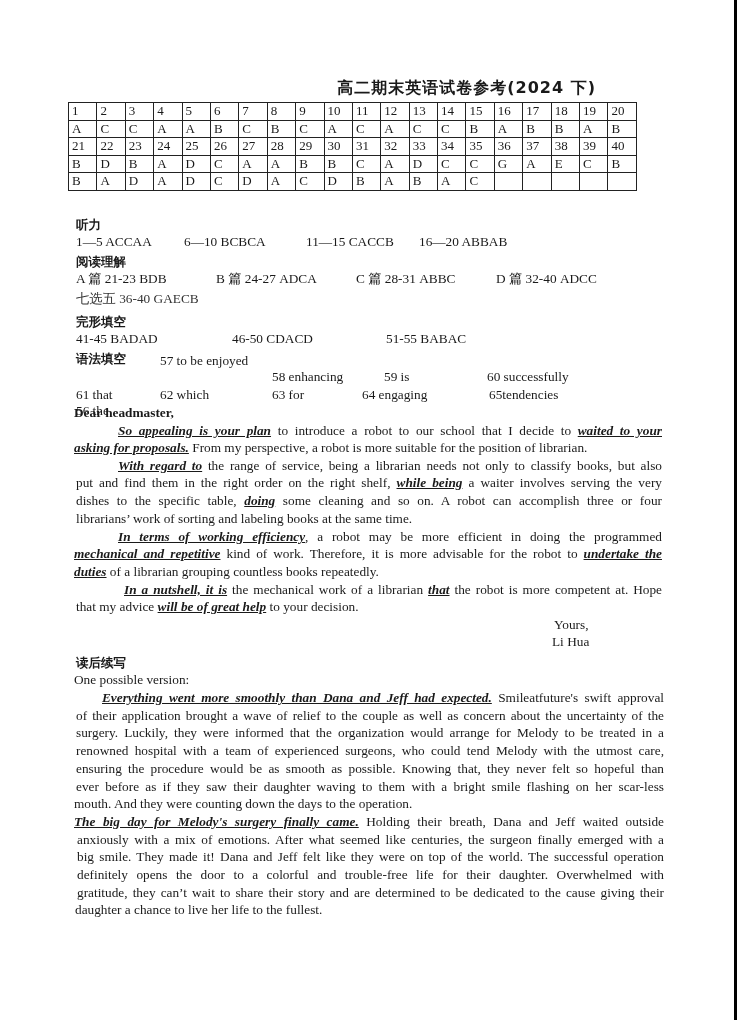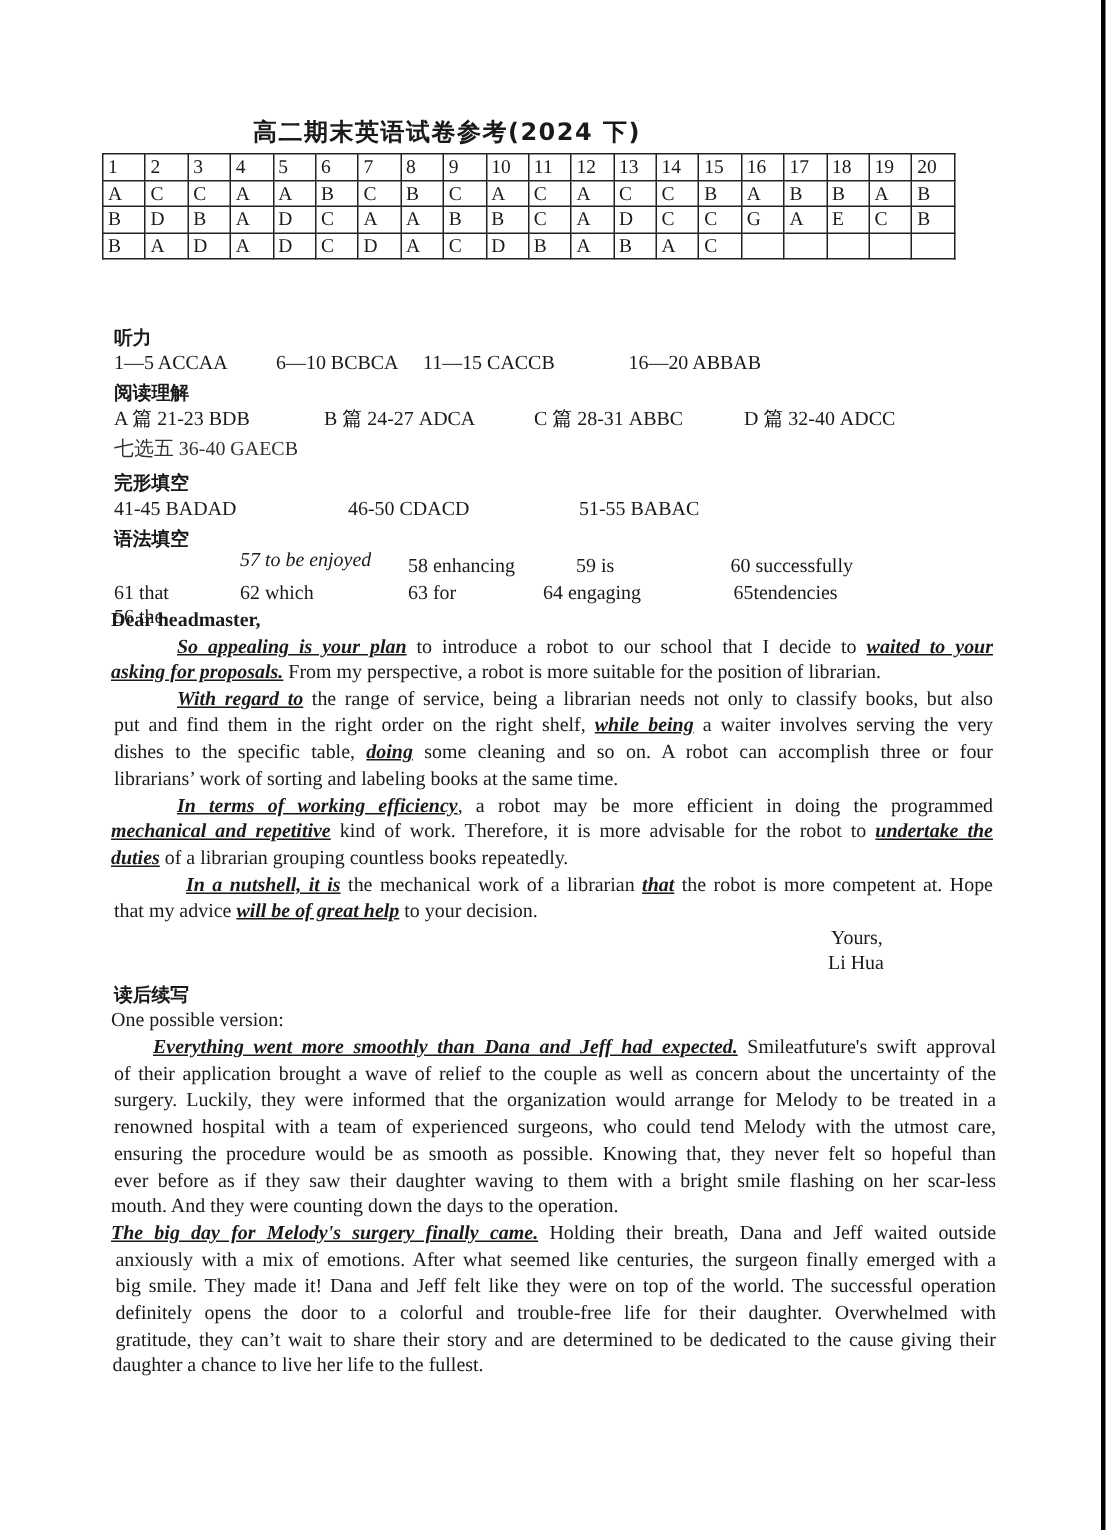--- a/index.html
+++ b/index.html
@@ -1,19 +1,19 @@
 <!DOCTYPE html>
 <html><head>
 <meta charset="utf-8">
 <style>
   html, body { margin:0; padding:0; background:#fff; }
   body { width:737px; height:1020px; position:relative; overflow:hidden;
          font-family:"Liberation Serif", "DejaVu Serif", serif; color:#1a1a1a; }
   .edge { position:absolute; left:734px; top:0; width:3px; height:1020px; background:#000; }
-  .title { position:absolute; left:0; width:596px; top:78px; text-align:center;
+  .title { position:absolute; left:0; width:596px; top:78px; text-align:right;
            font-family:"DejaVu Sans", sans-serif; font-weight:bold; font-size:16px; letter-spacing:1px; }
   table.ans { position:absolute; left:68px; top:102px; border-collapse:collapse; width:569px; table-layout:fixed; }
   table.ans td { border:1.5px solid #222; height:16.5px; padding:0 0 0 3px; font-size:13px; line-height:16px; }
   .ln { position:absolute; white-space:nowrap; font-size:13.3px; line-height:17px; }
   .hd { position:absolute; white-space:nowrap; font-family:"DejaVu Sans", sans-serif; font-size:12.5px; font-weight:bold; line-height:17px; }
   .just { position:absolute; text-align:justify; text-align-last:justify; font-size:13.3px; line-height:17px; white-space:normal; }
   .k { font-weight:bold; font-style:italic; text-decoration:underline; }
   .b { font-weight:bold; }
   .tab { display:inline-block; }
 </style>
@@ -64,20 +64,42 @@
         <td>C</td>
         <td>C</td>
         <td>B</td>
         <td>A</td>
         <td>B</td>
         <td>B</td>
         <td>A</td>
         <td>B</td>
       </tr>
       <tr>
+        <td>21</td>
+        <td>22</td>
+        <td>23</td>
+        <td>24</td>
+        <td>25</td>
+        <td>26</td>
+        <td>27</td>
+        <td>28</td>
+        <td>29</td>
+        <td>30</td>
+        <td>31</td>
+        <td>32</td>
+        <td>33</td>
+        <td>34</td>
+        <td>35</td>
+        <td>36</td>
+        <td>37</td>
+        <td>38</td>
+        <td>39</td>
+        <td>40</td>
+      </tr>
+      <tr>
         <td>B</td>
         <td>D</td>
         <td>B</td>
         <td>A</td>
         <td>D</td>
         <td>C</td>
         <td>A</td>
         <td>A</td>
         <td>B</td>
         <td>B</td>
@@ -113,38 +135,38 @@
         <td></td>
         <td></td>
         <td></td>
       </tr>
     </tbody>
 </table>
 
 <div class="hd" style="left:76px;top:216px;">听力</div>
 <div class="ln" style="left:76px;top:233px;">1—5 ACCAA</div>
 <div class="ln" style="left:184px;top:233px;">6—10 BCBCA</div>
-<div class="ln" style="left:282px;top:233px;">11—15 CACCB</div>
+<div class="ln" style="left:306px;top:233px;">11—15 CACCB</div>
 <div class="ln" style="left:419px;top:233px;">16—20 ABBAB</div>
 
 <div class="hd" style="left:76px;top:253px;">阅读理解</div>
 <div class="ln" style="left:76px;top:270px;">A 篇  21-23 BDB</div>
 <div class="ln" style="left:216px;top:270px;">B 篇  24-27 ADCA</div>
 <div class="ln" style="left:356px;top:270px;">C 篇 28-31 ABBC</div>
 <div class="ln" style="left:496px;top:270px;">D 篇  32-40 ADCC</div>
 <div class="ln" style="left:76px;top:290px;color:#333;">七选五  36-40 GAECB</div>
 
 <div class="hd" style="left:76px;top:313px;">完形填空</div>
 <div class="ln" style="left:76px;top:330px;">41-45 BADAD</div>
 <div class="ln" style="left:232px;top:330px;">46-50 CDACD</div>
 <div class="ln" style="left:386px;top:330px;">51-55 BABAC</div>
 
 <div class="hd" style="left:76px;top:350px;">语法填空</div>
 <div class="ln" style="left:76px;top:365px;margin-top:37px;">56 the</div>
-<div class="ln" style="left:160px;top:364px;font-style:italic;">57 to be enjoyed</div>
+<div class="ln" style="left:160px;top:352px;">57 to be enjoyed</div>
 <div class="ln" style="left:272px;top:368px;">58 enhancing</div>
 <div class="ln" style="left:384px;top:368px;">59 is</div>
 <div class="ln" style="left:487px;top:368px;">60 successfully</div>
 <div class="ln" style="left:76px;top:386px;">61 that</div>
 <div class="ln" style="left:160px;top:386px;">62 which</div>
 <div class="ln" style="left:272px;top:386px;">63 for</div>
 <div class="ln" style="left:362px;top:386px;">64    engaging</div>
 <div class="ln" style="left:489px;top:386px;">65tendencies</div>
 
 <div class="ln b" style="left:74px;top:404px;">Dear headmaster,</div>

